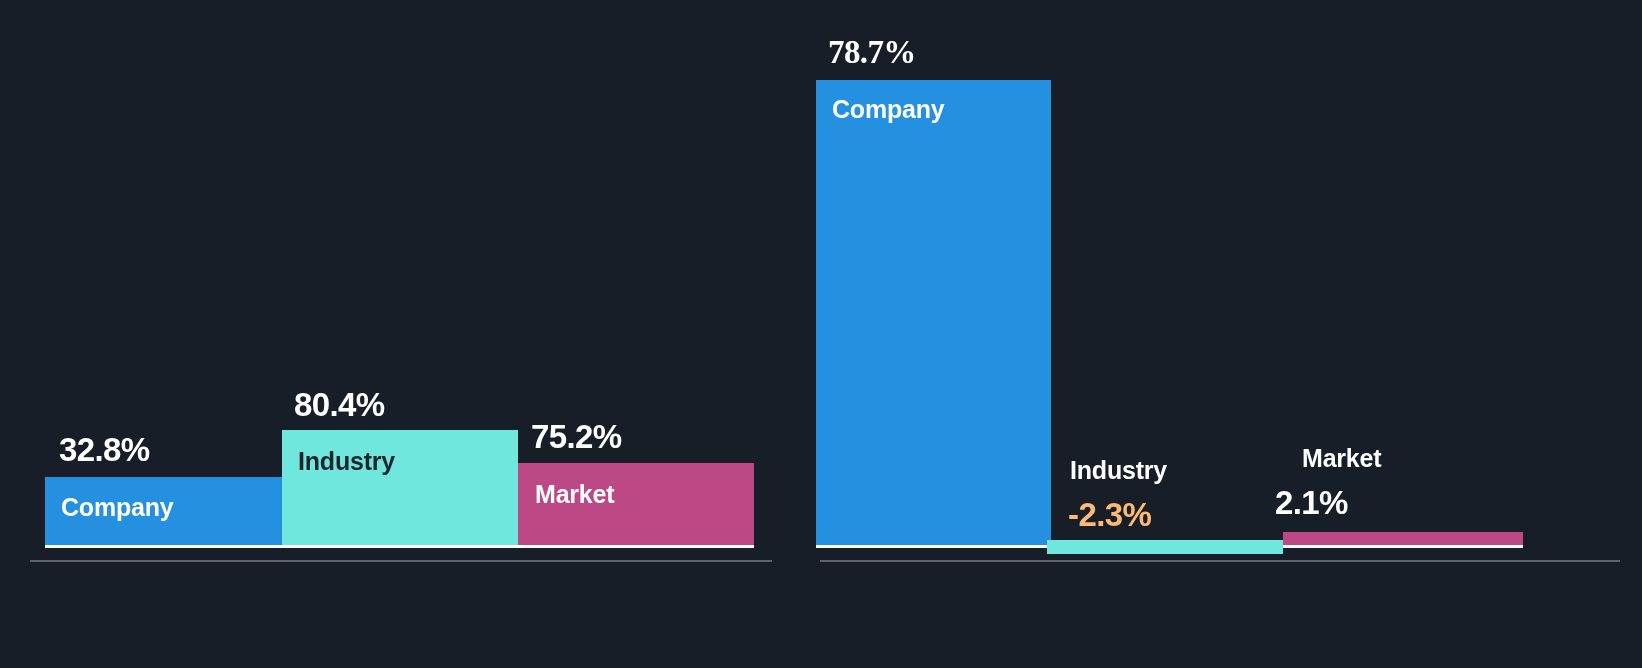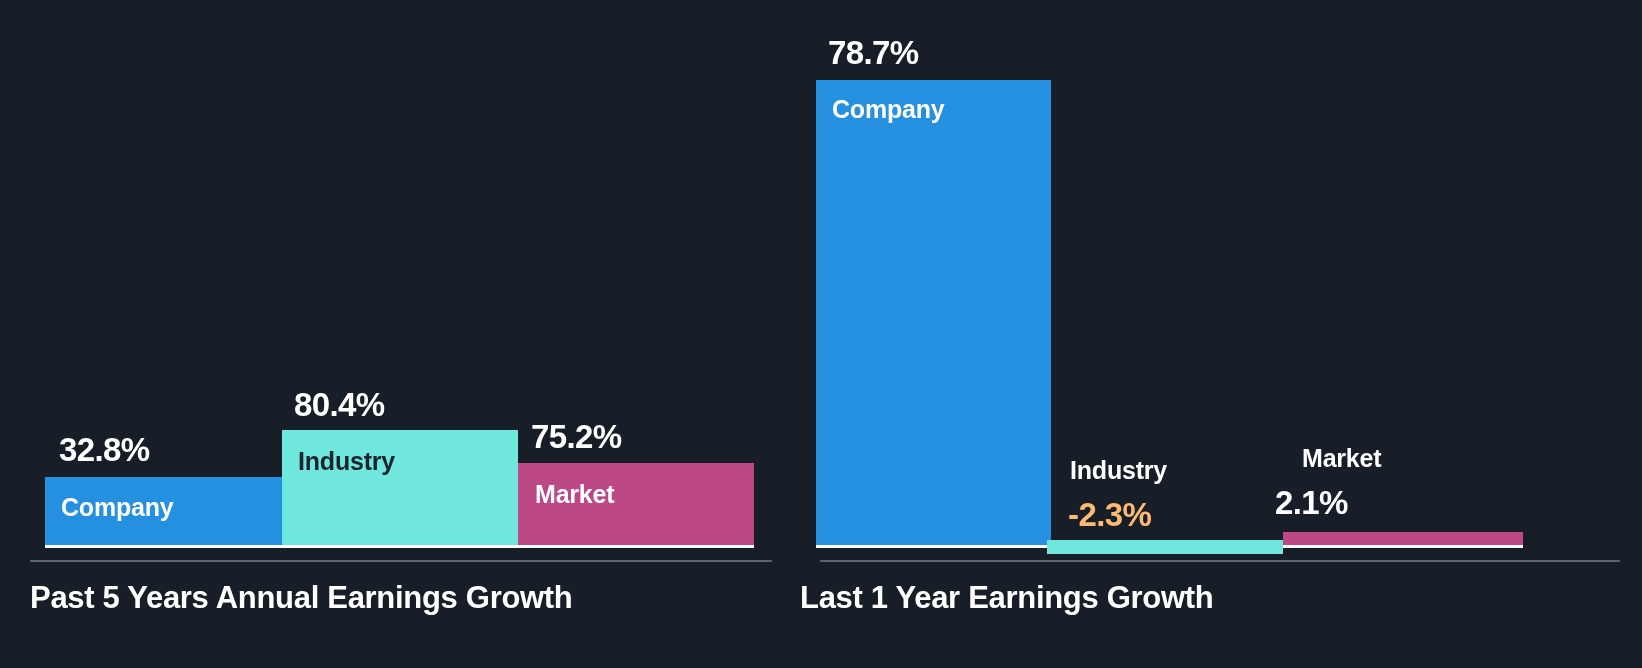--- a/index.html
+++ b/index.html
@@ -126,39 +126,37 @@
       <div class="value-label" style="left:294px; top:386px;">80.4%</div>
 
       <div class="bar c-market" style="left:518px; top:463px; width:236px; height:82px;"></div>
       <div class="bar-underline" style="left:518px; top:545px; width:236px;"></div>
       <div class="bar-label" style="left:535px; top:480px;">Market</div>
       <div class="value-label" style="left:531px; top:418px;">75.2%</div>
 
       <div class="axis-rule" id="rule-past5"></div>
     </div>
 
-    <div class="chart-title" id="title-past5">Past 5 Years Annual Earnings Growth</div>
   </div>
 
   <div class="panel" id="panel-last1">
     <div class="plot">
 
       <div class="bar c-company" style="left:16px; top:80px; width:235px; height:465px;"></div>
       <div class="bar-underline" style="left:16px; top:545px; width:235px;"></div>
       <div class="bar-label" style="left:32px; top:95px;">Company</div>
-      <div class="value-label" style="left:28px; top:34px;">78.7%</div>
+      <div class="value-label" style="left:28px; top:34px;font-family:Liberation Serif, serif;">78.7%</div>
 
       <div class="bar c-industry" style="left:247px; top:540px; width:236px; height:14px;"></div>
       <div class="outside-label" style="left:270px; top:456px;">Industry</div>
       <div class="value-label negative" style="left:268px; top:496px;">-2.3%</div>
 
       <div class="bar c-market" style="left:483px; top:532px; width:240px; height:13px;"></div>
       <div class="bar-underline" style="left:483px; top:545px; width:240px;"></div>
       <div class="outside-label" style="left:502px; top:444px;">Market</div>
       <div class="value-label" style="left:475px; top:484px;">2.1%</div>
 
       <div class="axis-rule" id="rule-last1"></div>
     </div>
 
-    <div class="chart-title" id="title-last1">Last 1 Year Earnings Growth</div>
   </div>
 
 </div>
 
 </body></html>

